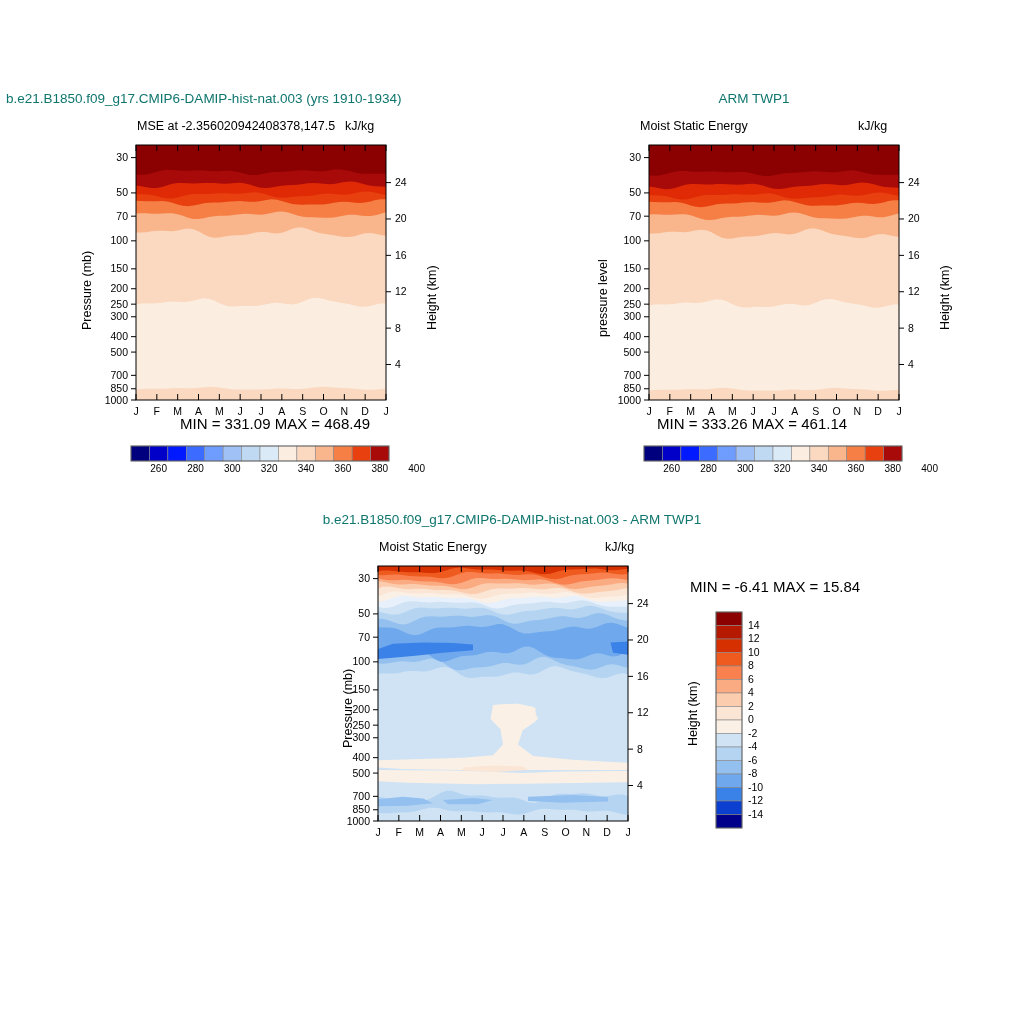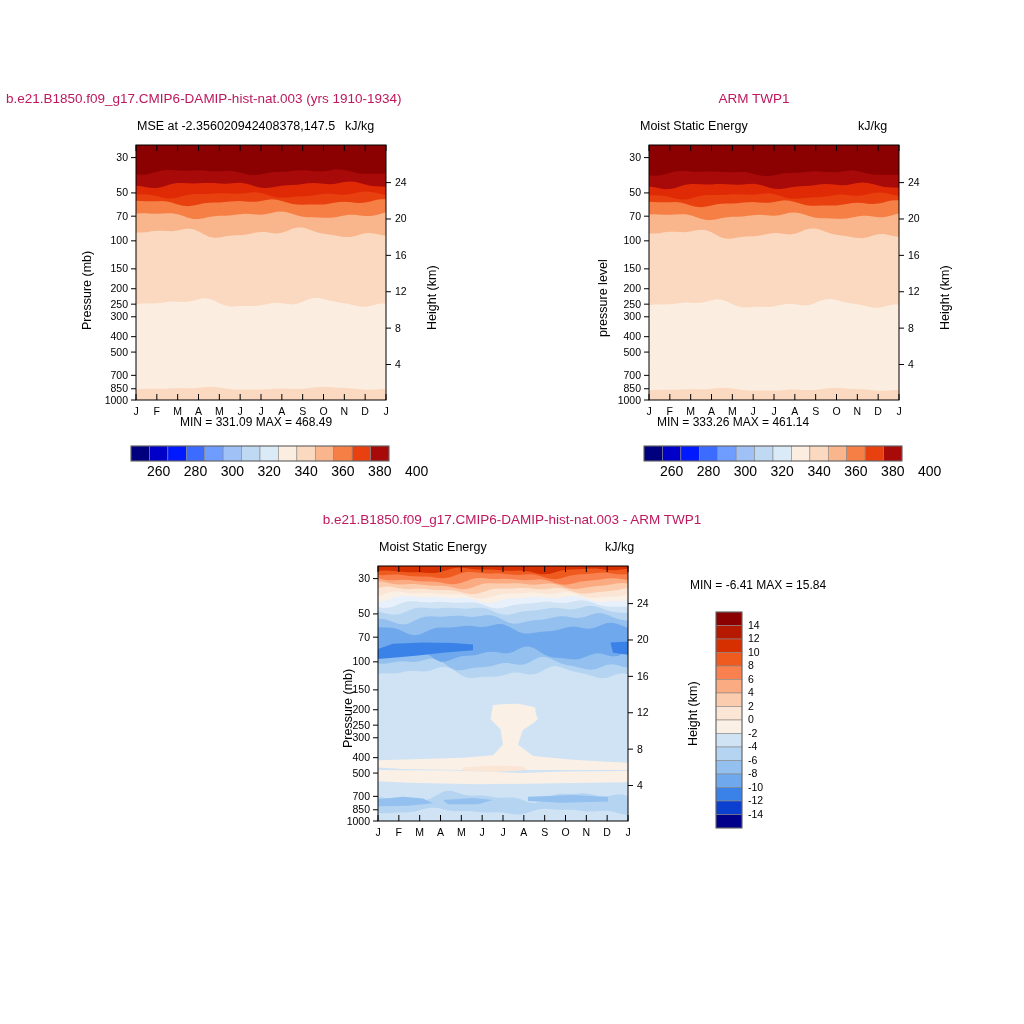--- a/index.html
+++ b/index.html
@@ -9,38 +9,38 @@
     font-family:"Liberation Sans", sans-serif;
     color:#000000;
     position:relative;
     overflow:hidden;
   }
   .panel{position:absolute;}
   .ttl{
     position:absolute;
     font-size:13.5px;
     white-space:nowrap;
-    color:#be185d;
+    color:#0f766e;
   }
   .sub{
     position:absolute;
     font-size:12.5px;
     white-space:nowrap;
     color:#000;
   }
   .minmax{
     position:absolute;
-    font-size:12px;
+    font-size:15px;
     white-space:nowrap;
     color:#000;
     padding-left:20px;
   }
   .cbar-lbl{
     position:absolute;
-    font-size:14px;
+    font-size:10px;
     text-align:center;
     white-space:nowrap;
     color:#000;
   }
   .cbar-lbl-v{
     position:absolute;
     font-size:10.5px;
     text-align:left;
     white-space:nowrap;
     color:#000;

